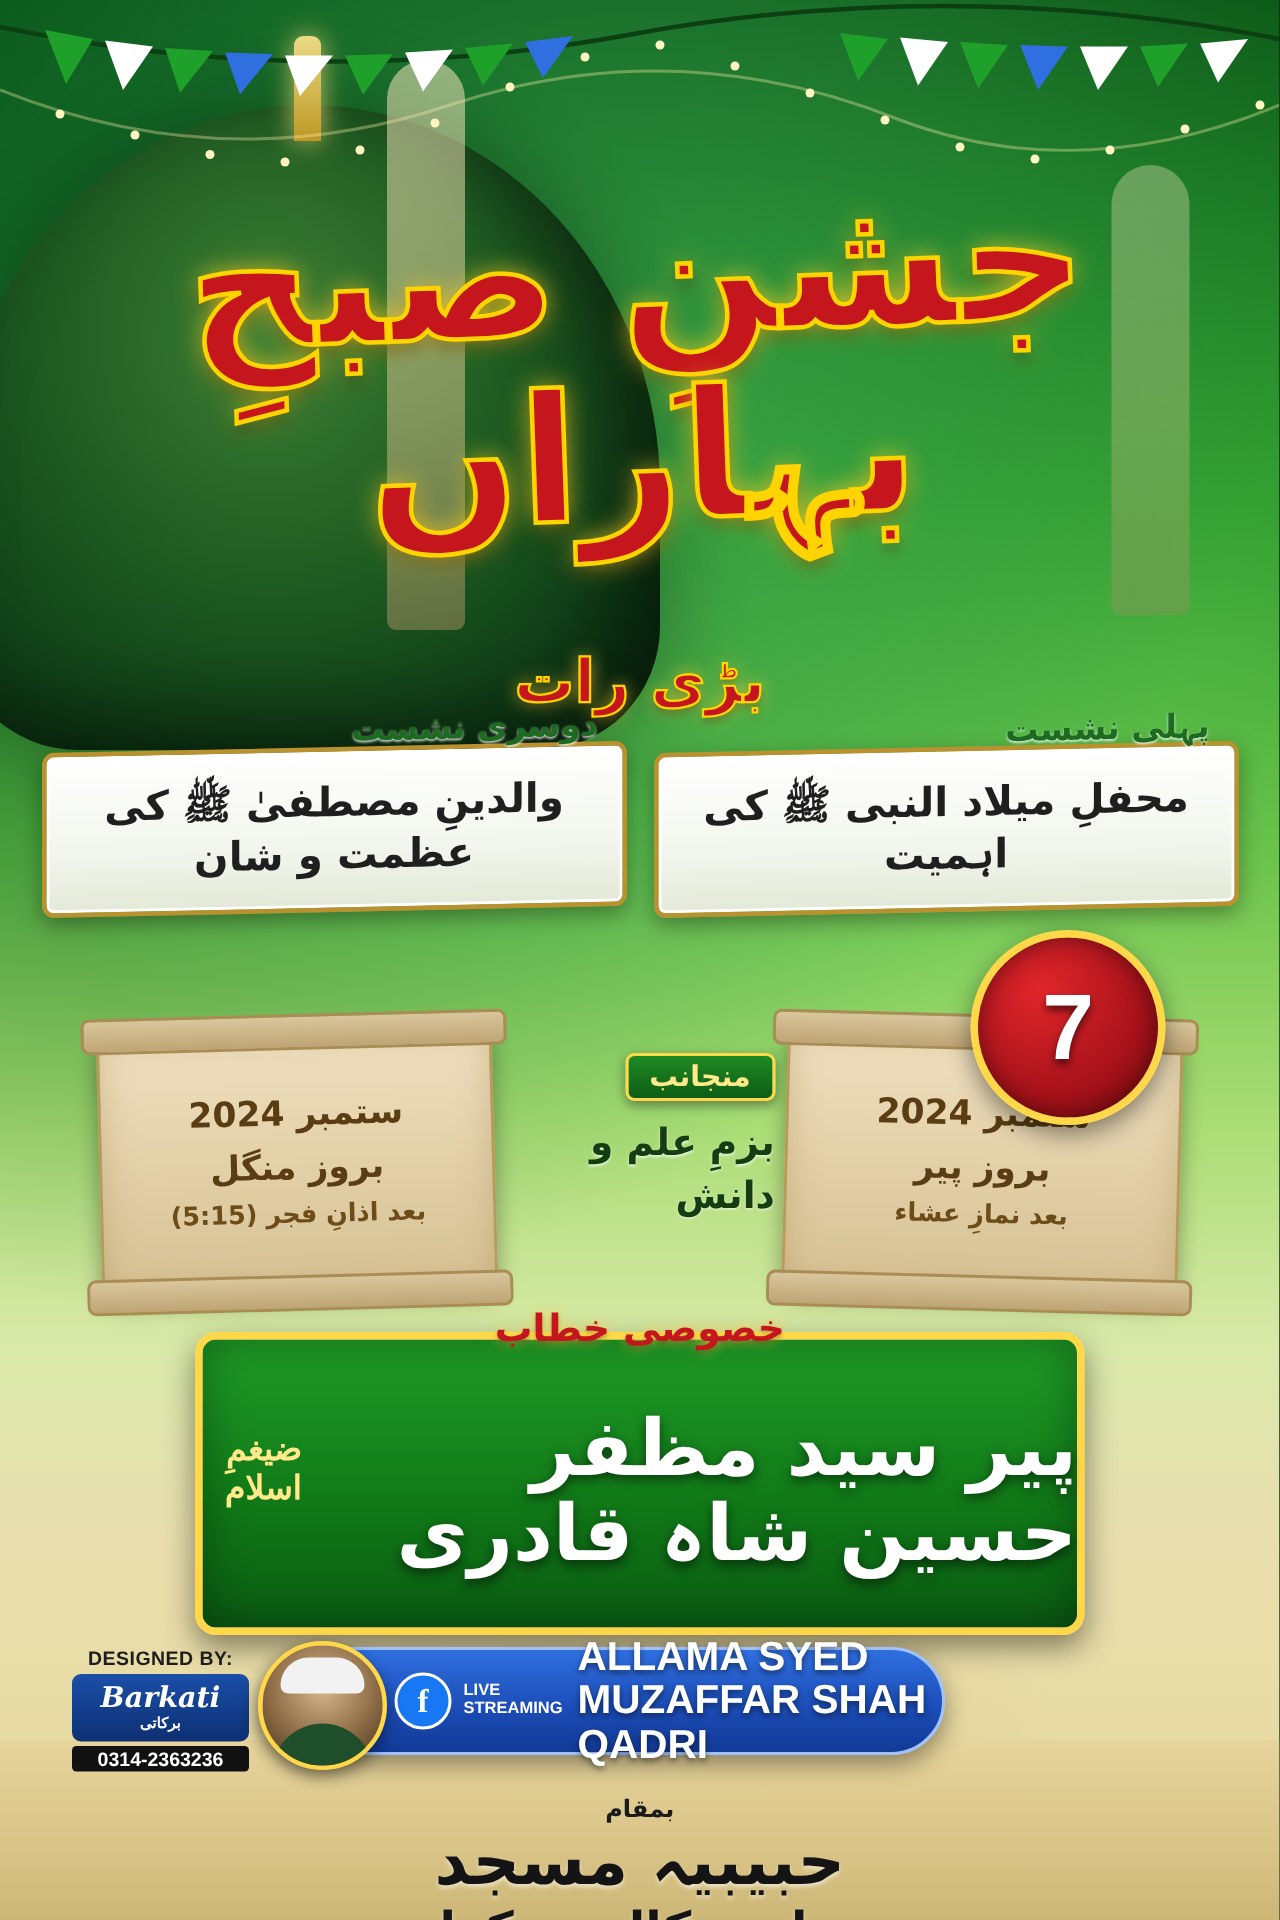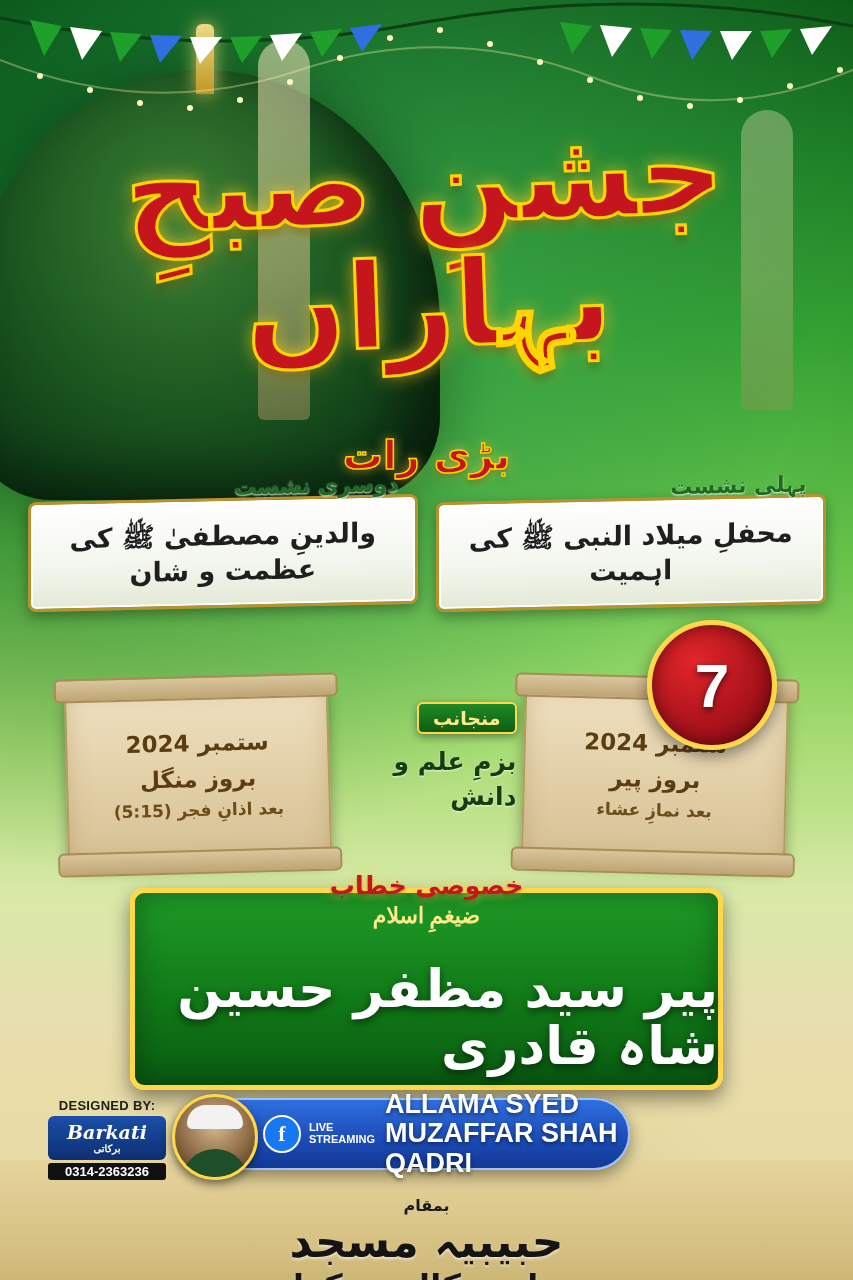--- a/index.html
+++ b/index.html
@@ -158,21 +158,21 @@
     font-family:"DejaVu Sans", sans-serif;font-size:25px;line-height:1.4;
     text-shadow:0 1px 2px rgba(255,255,255,.7);
   }
 
   
   .speaker-panel{
     position:absolute;left:130px;right:130px;top:888px;height:192px;
     background:linear-gradient(180deg,#1f9c27 0%,#117a18 55%,#0a5c12 100%);
     border:5px solid #ffd84a;border-radius:14px;
     box-shadow:0 8px 20px rgba(0,0,0,.45), inset 0 0 30px rgba(0,0,0,.35);
-    display:flex;flex-direction:column;align-items:center;justify-content:center;
+    display:flex;flex-direction:row;align-items:center;justify-content:center;
   }
   .speaker-panel .khitab{
     position:absolute;top:-22px;left:50%;transform:translateX(-50%);
     direction:rtl;color:#c4161c;font-weight:bold;font-size:25px;
     font-family:"DejaVu Sans", sans-serif;
     text-shadow:0 0 8px rgba(255,215,70,.9),0 2px 3px rgba(0,0,0,.35);
   }
   .speaker-panel .zia{
     direction:rtl;color:#ffe98a;font-size:22px;font-weight:bold;
     font-family:Liberation Serif, serif;margin-bottom:20px;

